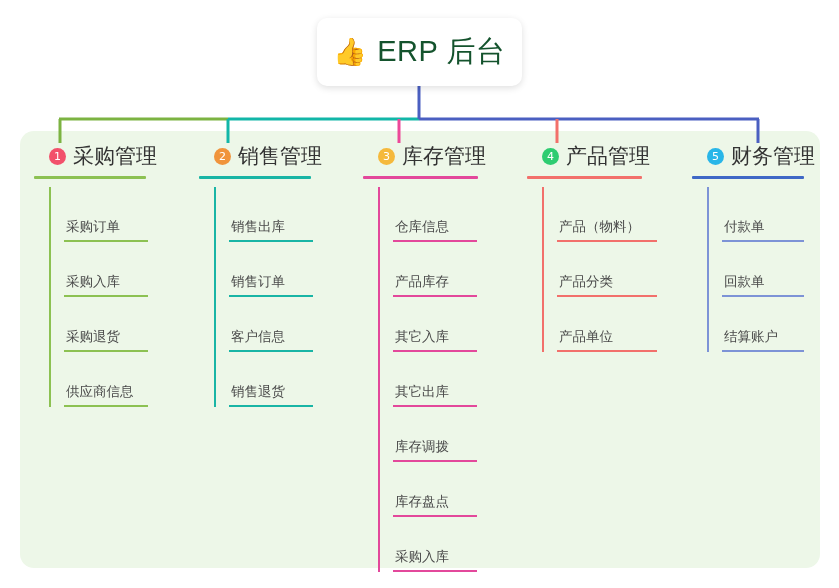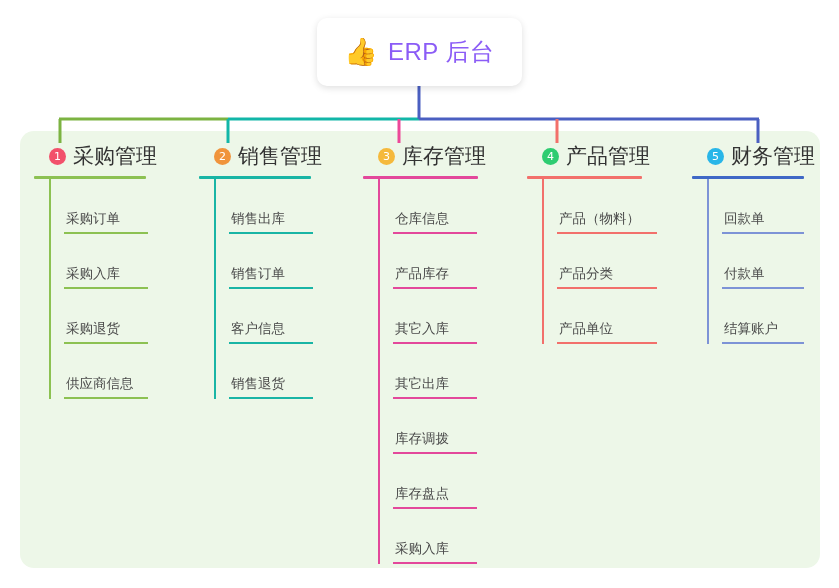--- a/index.html
+++ b/index.html
@@ -38,22 +38,22 @@
     justify-content: center;
     gap: 10px;
     z-index: 6;
   }
   #title-emoji {
     font-size: 27px;
     line-height: 1;
     display: block;
   }
   #title-text {
-    font-size: 24px;
-    color: #8b5cf6;
+    font-size: 29px;
+    color: #14532d;
     letter-spacing: 0.5px;
     white-space: nowrap;
   }
 
   
   #panel {
     position: absolute;
     left: 20px;
     top: 131px;
     width: 800px;
@@ -104,21 +104,21 @@
   }
   .col-rule {
     height: 3px;
     margin-top: 7px;
     border-radius: 1px;
   }
 
   
   .leaf-list {
     position: relative;
-    margin-top: 0;
+    margin-top: 8px;
     padding-left: 15px;
   }
   .spine {
     position: absolute;
     left: 15px;
     top: 0;
     width: 2px;
   }
   .leaf {
     position: relative;
@@ -279,26 +279,26 @@
     </div>
     <div class="column" style="left: 692px; width: 128px;">
       <div class="col-header">
         <span class="badge" style="background: rgb(41, 182, 232);">5</span>
         <span class="col-title">财务管理</span>
       </div>
       <div class="col-rule" style="background: rgb(63, 104, 198); width: 112px;"></div>
       <div class="leaf-list">
         <div class="spine" style="background: rgb(125, 147, 214); height: 165px;"></div>
         <div class="leaf">
+          <span class="leaf-label">付款单</span>
+          <div class="leaf-rule" style="background: rgb(125, 147, 214); width: 82px;"></div>
+        </div>
+        <div class="leaf">
           <span class="leaf-label">回款单</span>
           <div class="leaf-rule" style="background: rgb(125, 147, 214); width: 82px;"></div>
         </div>
         <div class="leaf">
-          <span class="leaf-label">付款单</span>
-          <div class="leaf-rule" style="background: rgb(125, 147, 214); width: 82px;"></div>
-        </div>
-        <div class="leaf">
           <span class="leaf-label">结算账户</span>
           <div class="leaf-rule" style="background: rgb(125, 147, 214); width: 82px;"></div>
         </div>
       </div>
     </div>
   </div>
 
 </body></html>

